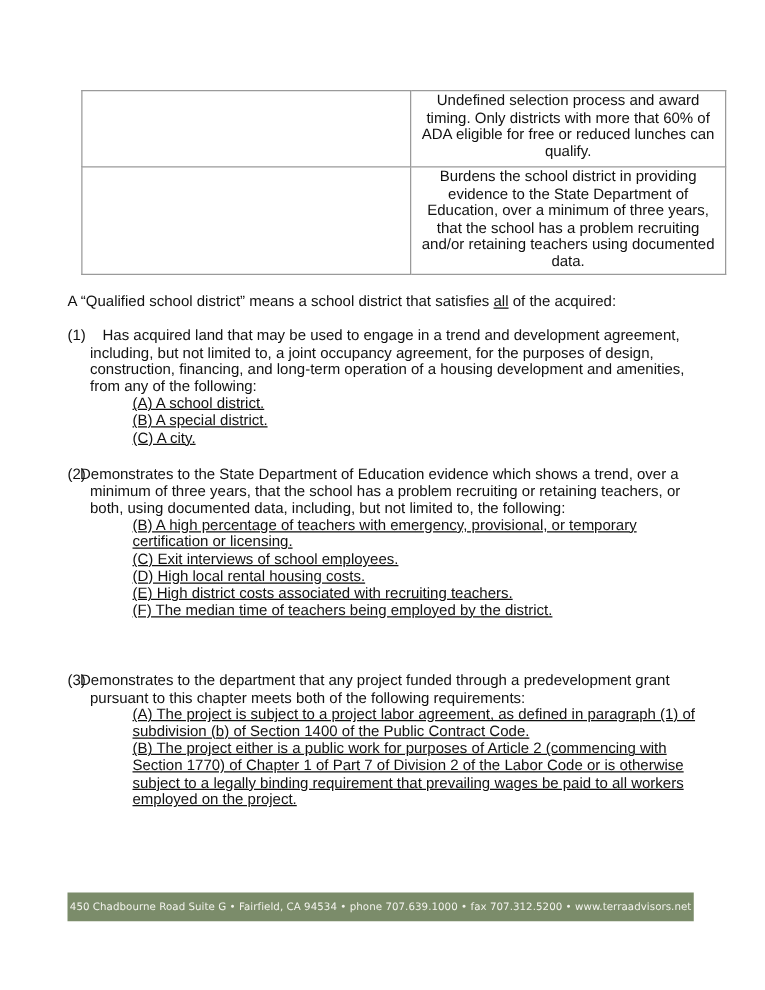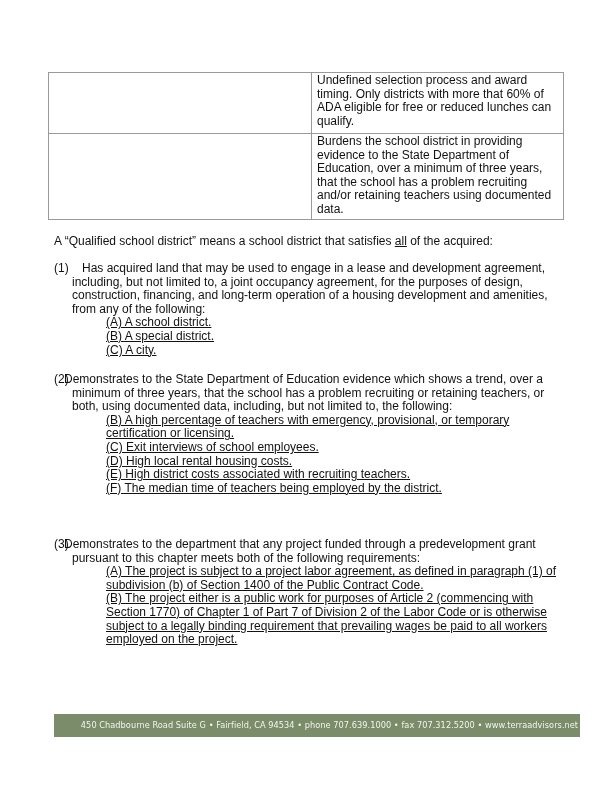--- a/index.html
+++ b/index.html
@@ -1,42 +1,42 @@
 <!DOCTYPE html>
 <html><head>
 <meta charset="utf-8">
 <style>
   html, body { margin: 0; padding: 0; background: #ffffff; }
   body { width: 612px; height: 792px; position: relative; overflow: hidden;
          font-family: "Liberation Sans", sans-serif; color: #111; font-size: 12px; }
   .page { position: absolute; left: 0; top: 0; width: 612px; height: 792px; }
 
-  table.comp { position: absolute; left: 48px; top: 72px; width: 516px;
-               border-collapse: collapse; }
+  table.comp { position: absolute; left: 65px; top: 72px; width: 516px;
+               border-collapse: collapse; text-align: center; }
   table.comp td { border: 1px solid #9a9a9a; vertical-align: top;
                   padding: 1px 5px 1px 5px; font-size: 12px; line-height: 13.6px; }
   table.comp td.left { width: 252px; }
   table.comp tr.r1 td { height: 58px; }
   table.comp tr.r2 td { height: 83px; margin-top: 17px; }
 
   .para { position: absolute; left: 54px; font-size: 12px; line-height: 13.5px; white-space: nowrap; }
   .lead { top: 235px; }
   .u { text-decoration: underline; margin-top: 40px; }
 
   .item { position: absolute; left: 54px; width: 510px; font-size: 12px; line-height: 13.6px; }
   .item .num { position: absolute; left: 0; top: 0; }
   .item .body { margin-left: 18px; }
   .item .sub { margin-left: 52px; text-decoration: underline; }
   .i1 { top: 262px; }
   .i2 { top: 373px; }
   .i3 { top: 538px; }
 
   .footer { position: absolute; left: 54px; top: 714px; width: 501px; height: 23px;
             background: #7b8c6a; color: #f4f4ee; font-family: "DejaVu Sans", sans-serif;
-            font-size: 8.2px; line-height: 23px; text-align: center; letter-spacing: 0.05px; padding-left: 25px; }
+            font-size: 8.2px; line-height: 23px; text-align: center; letter-spacing: 0.05px; }
 </style>
 </head>
 <body>
 
 <div class="page">
 
   <table class="comp">
     <tbody>
         <tr class="r1">
       <td class="left"></td>
@@ -47,21 +47,21 @@
       <td class="right">Burdens the school district in providing evidence to the State Department of Education, over a minimum of three years, that the school has a problem recruiting and/or retaining teachers using documented data.</td>
     </tr>
   </tbody>
     </table>
 
   <div class="para lead"><span>A “Qualified school district” means a school district that satisfies </span><span class="u">all</span><span> of the acquired:</span></div>
 
   <div class="item i1">
     <span class="num">(1)</span>
     <div class="body">
-      <div style="margin-left:0;text-indent:0">&nbsp;&nbsp;&nbsp;<span>Has acquired land that may be used to engage in a lease and development agreement,</span></div>
+      <div style="margin-left:0;text-indent:0">&nbsp;&nbsp;&nbsp;<span>Has acquired land that may be used to engage in a trend and development agreement,</span></div>
       <div>including, but not limited to, a joint occupancy agreement, for the purposes of design,</div>
       <div>construction, financing, and long-term operation of a housing development and amenities,</div>
       <div>from any of the following:</div>
     </div>
     <div class="sub">
         <div>(A) A school district.</div>
       </div>
     <div class="sub">
         <div>(B) A special district.</div>
       </div>

